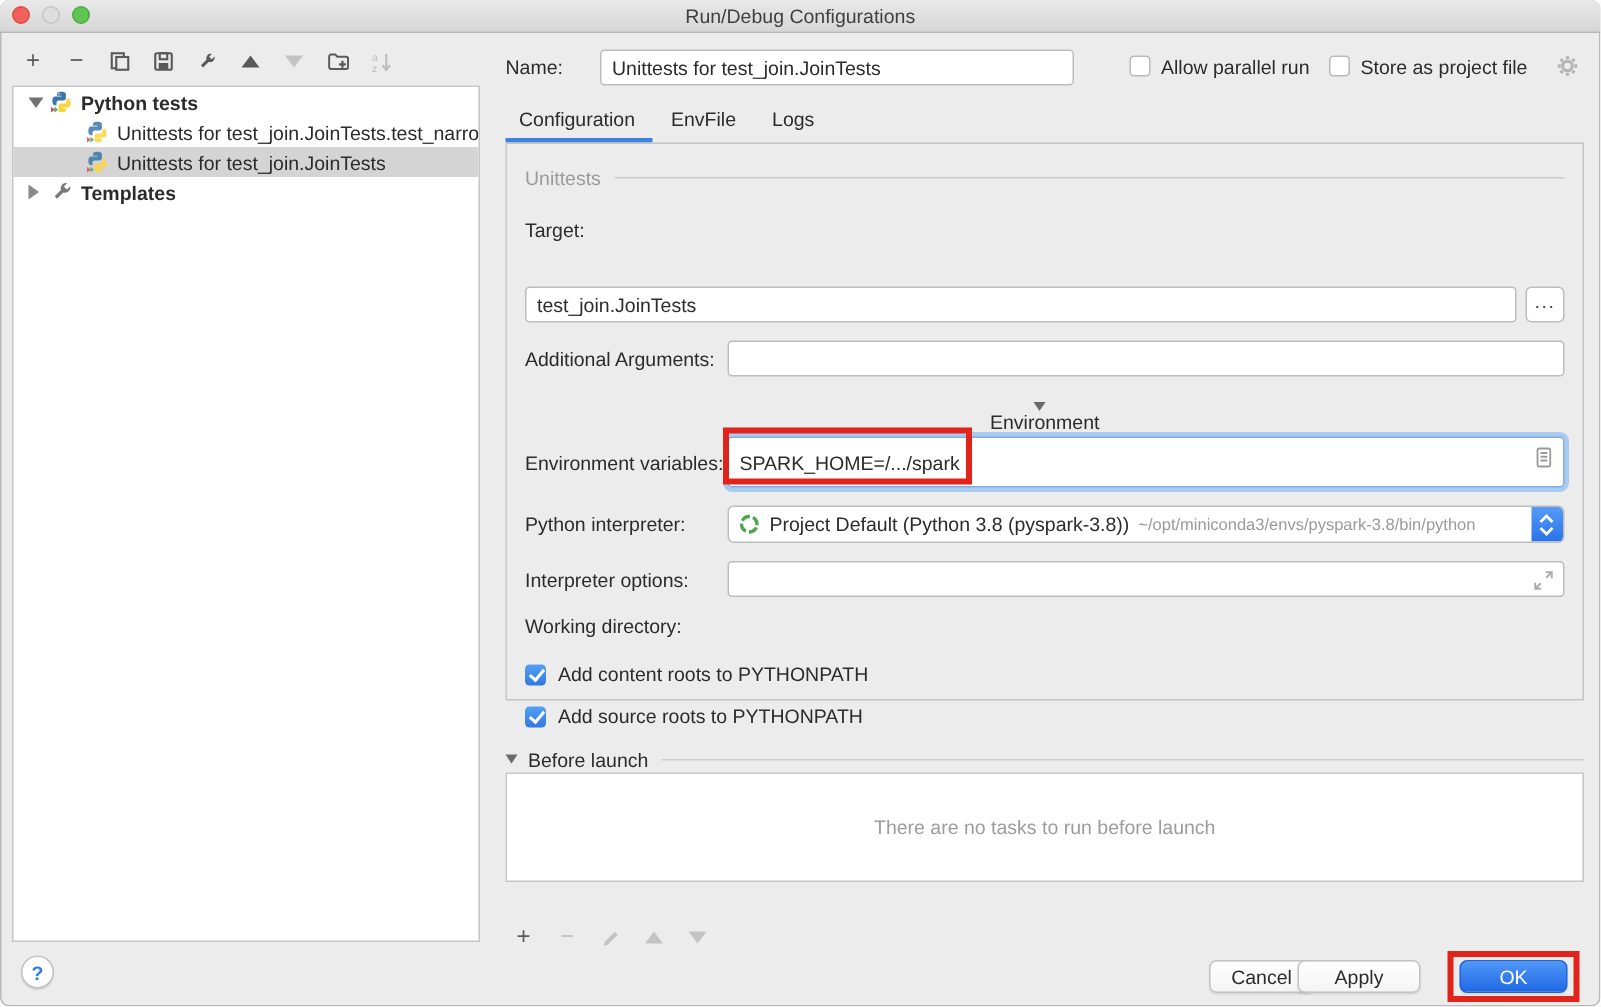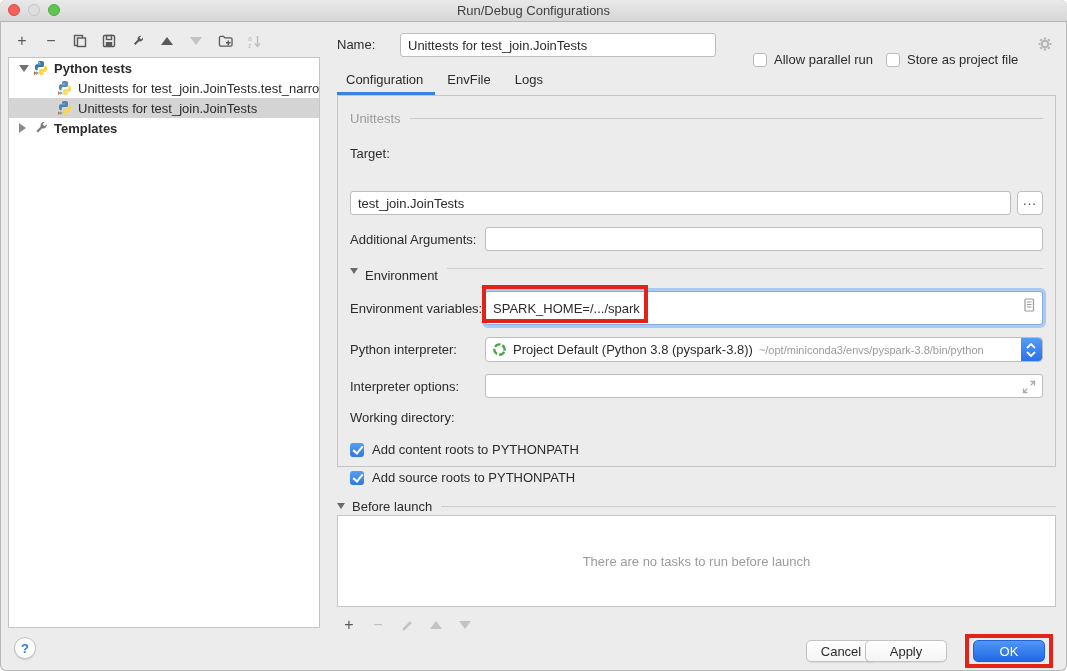--- a/index.html
+++ b/index.html
@@ -38,21 +38,21 @@
   .tree-row .lbl { overflow:hidden; text-overflow:clip; }
   .tree-row.group .lbl { font-weight:bold; }
 
   
   .right { position:absolute; left:337px; top:22px; width:719px; height:630px; }
 
   .name-row { position:absolute; left:0; top:11px; width:100%; height:24px; }
   .name-label { position:absolute; left:0; top:4px; }
   .name-input { position:absolute; left:63px; top:0; width:316px; height:24px; border:1px solid #bdbdbd; border-radius:3px;
                 padding:0 7px; font:13px "Liberation Sans",sans-serif; color:#2b2b2b; background:#fff; }
-  .cb-inline { position:absolute; top:4px; display:flex; align-items:center; gap:7px;margin-top:15px; }
+  .cb-inline { position:absolute; top:4px; display:flex; align-items:flex-start; gap:7px; }
   .cb-parallel { left:416px; } .cb-store { left:549px; }
   .cbox { width:14px; height:14px; background:#fff; border:1px solid #b9b9b9; border-radius:3px; flex:0 0 auto; }
   .gear { position:absolute; left:700px; top:3px; width:16px; height:16px; }
 
   .tabs { position:absolute; left:0; top:46px; height:27px; display:flex; }
   .tab { padding:4px 12px 6px 12px; color:#2b2b2b; }
   .tab.active { padding-left:9px; border-bottom:3px solid #3c82e0; }
 
   .group-box { position:absolute; left:0; top:73px; width:100%; height:372px; border:1px solid #c5c5c5; padding:12px 12px 0 12px; }
   .sep-row { display:flex; align-items:center; height:16px; margin-top:2px; }
@@ -71,21 +71,21 @@
   .radio-grp { display:flex; align-items:center; gap:11px; }
   .radio-opt { display:flex; align-items:center; gap:6px; }
   .radio { width:16px; height:16px; border-radius:50%; background:#fff; border:1px solid #b5b5b5; flex:0 0 auto; position:relative; }
   .radio.on { border:none; background:linear-gradient(#59a0f8,#2d7ae9); }
   .radio.on::after { content:""; position:absolute; left:5px; top:5px; width:6px; height:6px; border-radius:50%; background:#fff; }
 
   .target-field-row { margin-top:30px; display:flex; align-items:center; }
   .browse-btn { width:26px; height:24px; margin-left:6px; background:#fff; border:1px solid #bdbdbd; border-radius:4px;
                 display:flex; align-items:center; justify-content:center; color:#444; letter-spacing:1px; padding-bottom:6px; flex:0 0 auto; }
 
-  .section-hdr { display:flex; align-items:flex-start; height:16px; margin-top:17px; }
+  .section-hdr { display:flex; align-items:center; height:16px; margin-top:17px;flex-direction:column; }
   .section-hdr .tri { width:0; height:0; border-left:4.5px solid transparent; border-right:4.5px solid transparent; border-top:6px solid #6a6a6a; margin-right:7px; }
   .section-hdr .line { flex:1; height:1px; background:#cccccc; margin-left:9px; }
 
   .env-row { margin-top:7px; }
   .env-field { box-shadow:0 0 0 3px #a9cbf2; border-color:#84aee3; height:34px; }
   .red-annot { position:absolute; left:-4px; top:-7px; width:166px; height:38px; border:4px solid #e2231a; pointer-events:none; z-index:5; }
 
   .combo { position:relative; flex:1; height:25px; background:#fff; border:1px solid #bdbdbd; border-radius:4px; display:flex; align-items:center; padding:0 26px 0 6px; overflow:hidden; }
   .combo .pyico { width:15px; height:15px; margin-right:6px; flex:0 0 auto; }
   .combo .path { color:#9a9a9a; font-size:11px; margin-left:6px; white-space:nowrap; }
@@ -94,21 +94,21 @@
 
   .pycheck-row { display:flex; align-items:center; gap:8px; margin-top:17px; }
   .pycheck-row.second { margin-top:13px; }
   .cbox.checked { background:linear-gradient(#53a0f6,#3178e0); border:none; position:relative; }
   .cbox.checked::after { content:""; position:absolute; left:4.5px; top:1.5px; width:4px; height:8px;
                          border:solid #fff; border-width:0 2px 2px 0; transform:rotate(40deg); }
 
   .bl-header { position:absolute; left:0; top:476px; width:100%; display:flex; align-items:center; height:16px; }
   .bl-header .tri { width:0; height:0; border-left:4.5px solid transparent; border-right:4.5px solid transparent; border-top:6px solid #6a6a6a; margin-right:7px; }
   .bl-header .line { flex:1; height:1px; background:#cccccc; margin-left:9px; }
-  .bl-box { position:absolute; left:0; top:493px; width:100%; height:92px; background:#fff; border:1px solid #c5c5c5; display:flex; align-items:center; justify-content:center; }
+  .bl-box { position:absolute; left:0; top:493px; width:100%; height:73px; background:#fff; border:1px solid #c5c5c5; display:flex; align-items:center; justify-content:center; }
   .bl-empty { color:#9c9c9c; }
   .bl-toolbar { position:absolute; left:4px; top:592px; display:flex; align-items:center; gap:13px; height:22px; }
 
   
   .help-btn { position:absolute; left:14px; top:637px; width:22px; height:22px; border-radius:50%; background:#fff;
               border:1px solid #c3c3c3; box-shadow:0 1px 1px rgba(0,0,0,.12); color:#2d7ae8; font-size:13px; font-weight:bold;
               display:flex; align-items:center; justify-content:center; }
   .btn { position:absolute; top:640px; height:22px; border-radius:5px; border:1px solid #c3c3c3; background:linear-gradient(#ffffff,#f4f4f4);
          box-shadow:0 1px 1px rgba(0,0,0,.08); display:flex; align-items:center; justify-content:center; font-size:13px; color:#2b2b2b; }
   .btn-cancel { right:191px; width:70px; }

